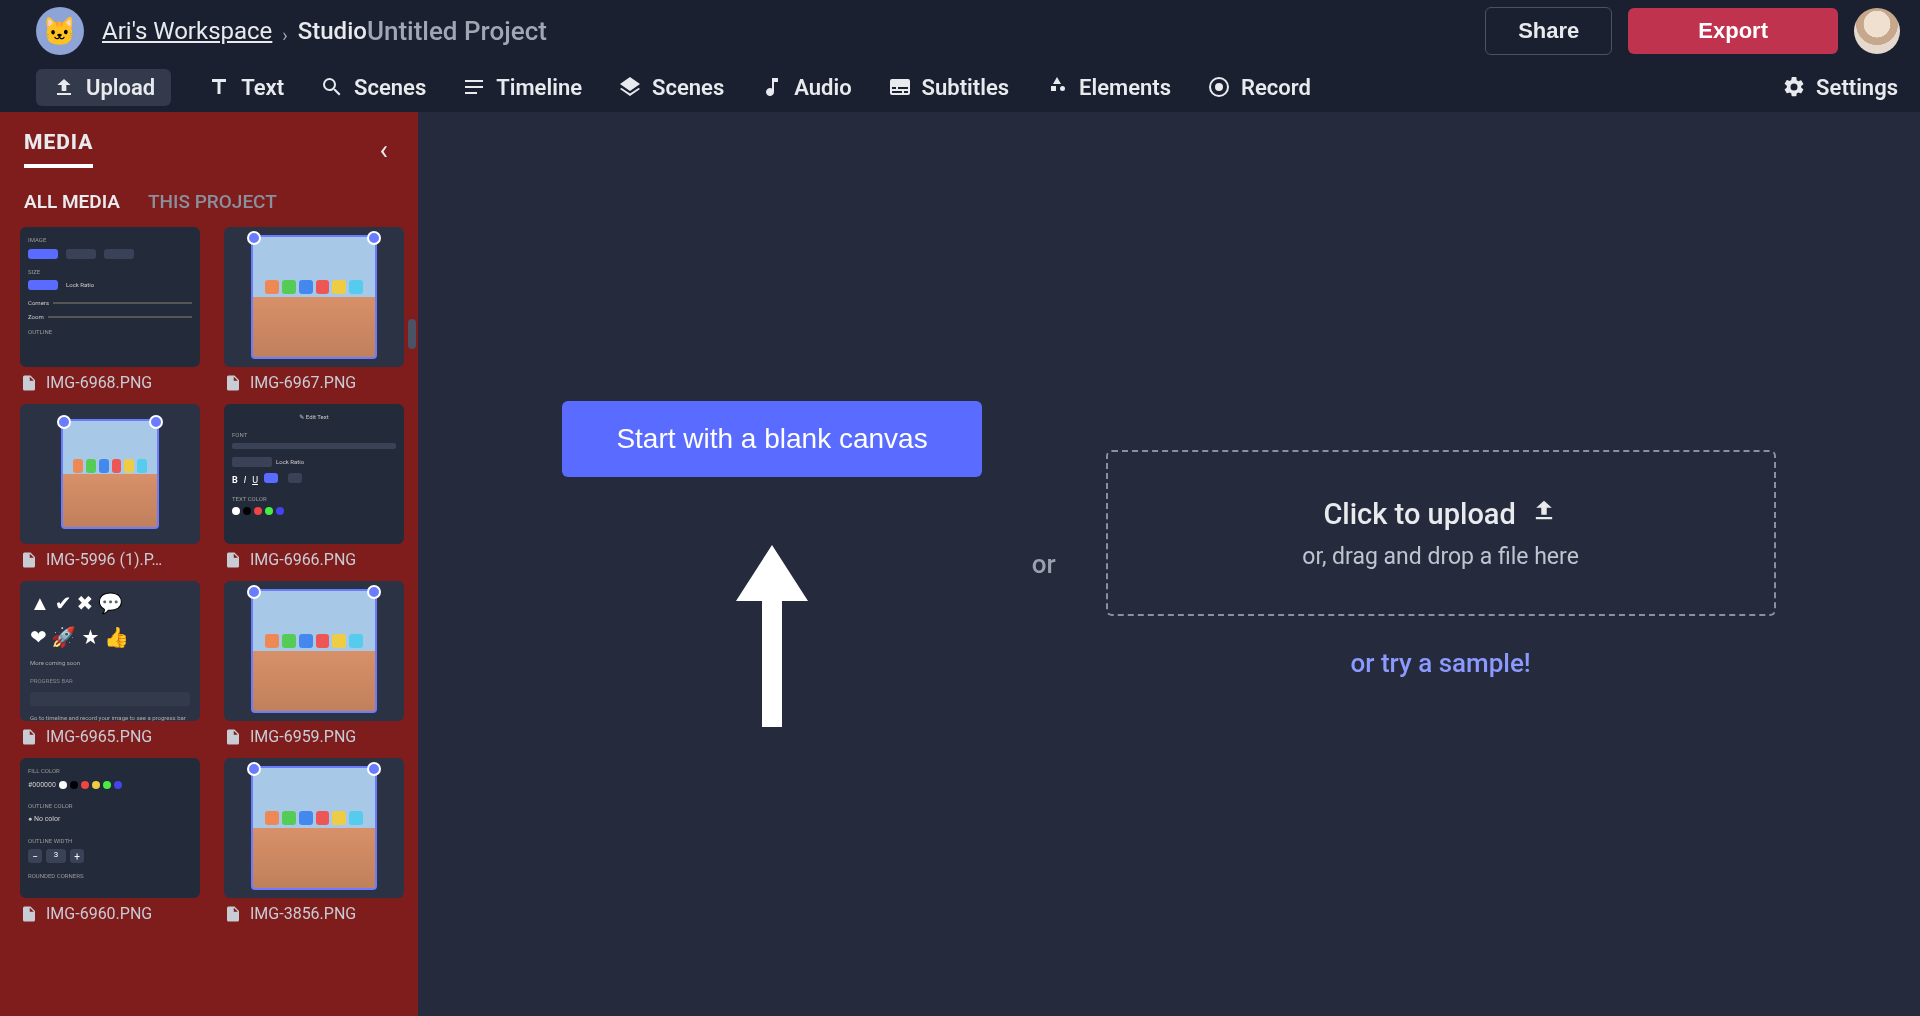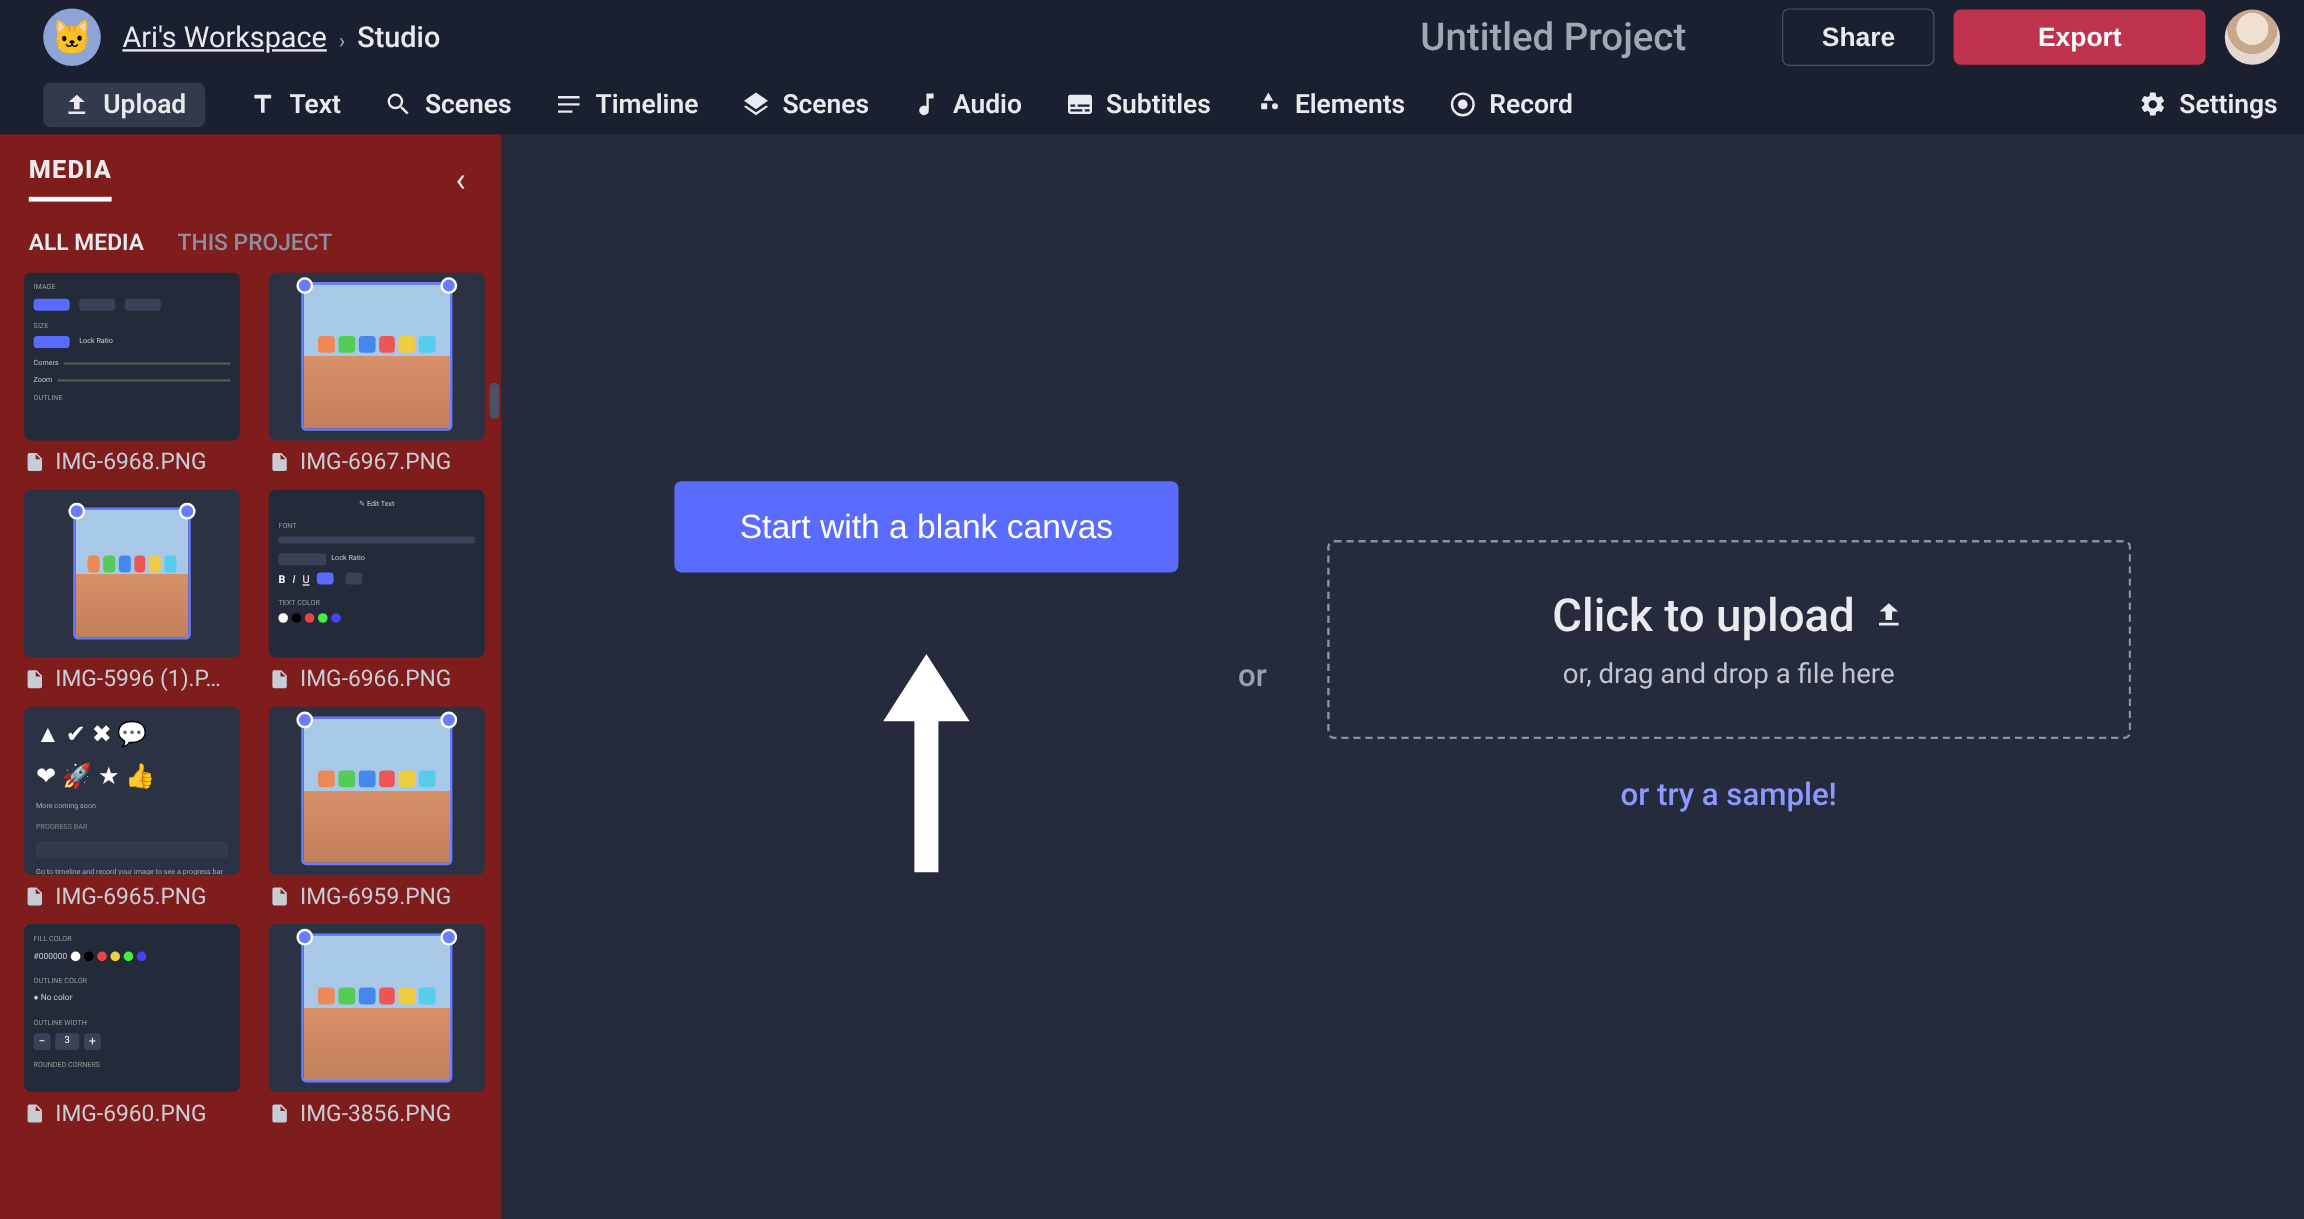--- a/index.html
+++ b/index.html
@@ -22,21 +22,21 @@
     width: 48px; height: 48px; border-radius: 50%;
     background: #8ea3d6;
     display: flex; align-items: center; justify-content: center;
     font-size: 28px;
     margin-right: 18px;
   }
   .breadcrumb { display:flex; align-items:flex-end; gap:10px; font-size:24px; }
   .breadcrumb .workspace { text-decoration: underline; color:#e8eaed; }
   .breadcrumb .chev { color:#a0a6b3; font-size:18px; }
   .breadcrumb .studio { color:#e8eaed; font-weight:500; }
-  .project-title { flex:1; text-align:right; font-size:32px; color:#a0a6b3; font-weight:500; padding-right: 80px; }
+  .project-title { flex:1; text-align:left; font-size:26px; color:#a0a6b3; font-weight:500; padding-right: 80px; }
   .header-actions { display:flex; align-items:center; gap:16px; }
   .btn-share {
     padding: 10px 32px; border:1px solid #4a5266; border-radius:6px;
     background: transparent; color:#e8eaed; font-size:22px; font-weight:600;
   }
   .btn-export {
     padding: 10px 70px; border:none; border-radius:6px;
     background: #c0334f; color:#fff; font-size:22px; font-weight:700;
   }
   .avatar {
@@ -97,21 +97,21 @@
   .thumb {
     width: 100%;
   }
   .thumb-img {
     width:100%; height:140px; border-radius:6px;
     background:#2a3244;
     position:relative; overflow:hidden;
   }
   .thumb-label {
     display:flex; align-items:center; gap:8px;
-    font-size:19px; color:#c8ccd5; padding-top:6px;
+    font-size:16px; color:#c8ccd5; padding-top:6px;
     white-space:nowrap; overflow:hidden; text-overflow:ellipsis;
   }
   .file-ico { width:18px; height:18px; }
   .file-ico svg { fill:#c8ccd5; width:18px; height:18px; }
 
   
   .panel-look {
     background: linear-gradient(#232a3a,#232a3a);
     font-size:5px; color:#aaa; padding:8px; line-height:1.6;
   }
@@ -165,21 +165,21 @@
     width:76px; height:182px; position:relative;
   }
   .arrow-up svg { width:100%; height:100%; fill:#fff; }
   .or-sep { font-size:26px; color:#9aa0ad; font-weight:500; }
   .upload-col { display:flex; flex-direction:column; gap:32px; width:670px; }
   .dropzone {
     border:2px dashed #8a909e; border-radius:6px;
     height:166px; display:flex; flex-direction:column; align-items:center; justify-content:center; gap:12px;
     cursor:pointer;
   }
-  .dz-main { font-size:38px; color:#e8eaed; font-weight:500; display:flex; align-items:center; gap:14px;}
+  .dz-main { font-size:29px; color:#e8eaed; font-weight:500; display:flex; align-items:center; gap:14px;}
   .dz-main svg { width:28px; height:28px; fill:#e8eaed; }
   .dz-sub { font-size:23px; color:#c0c4ce; }
   .url-input {
     width:100%; height:66px; border-radius:6px; border:none;
     background:#dfe2e8; padding:0 22px; font-size:23px; color:#222;
   }
   .url-input::placeholder { color:#7a7e88; }
   .sample-link { text-align:center; font-size:26px; color:#8c99ff; font-weight:500; cursor:pointer; }
 </style>
 </head>

